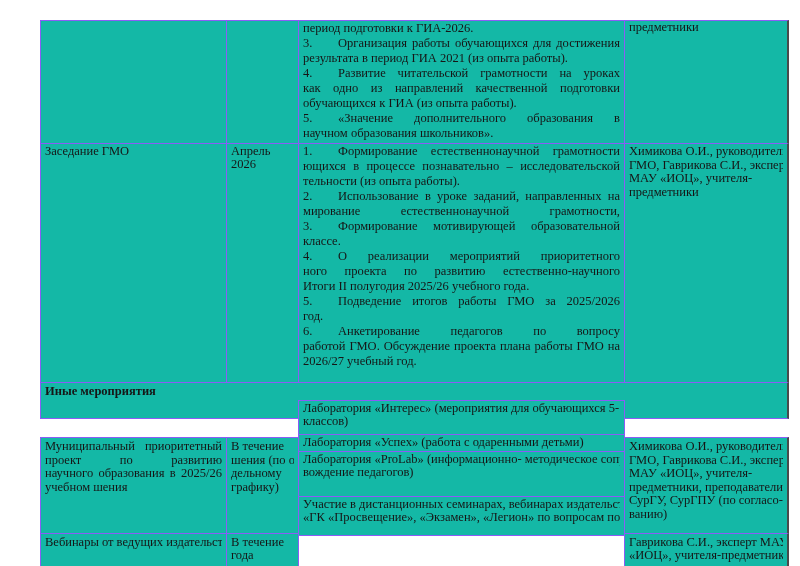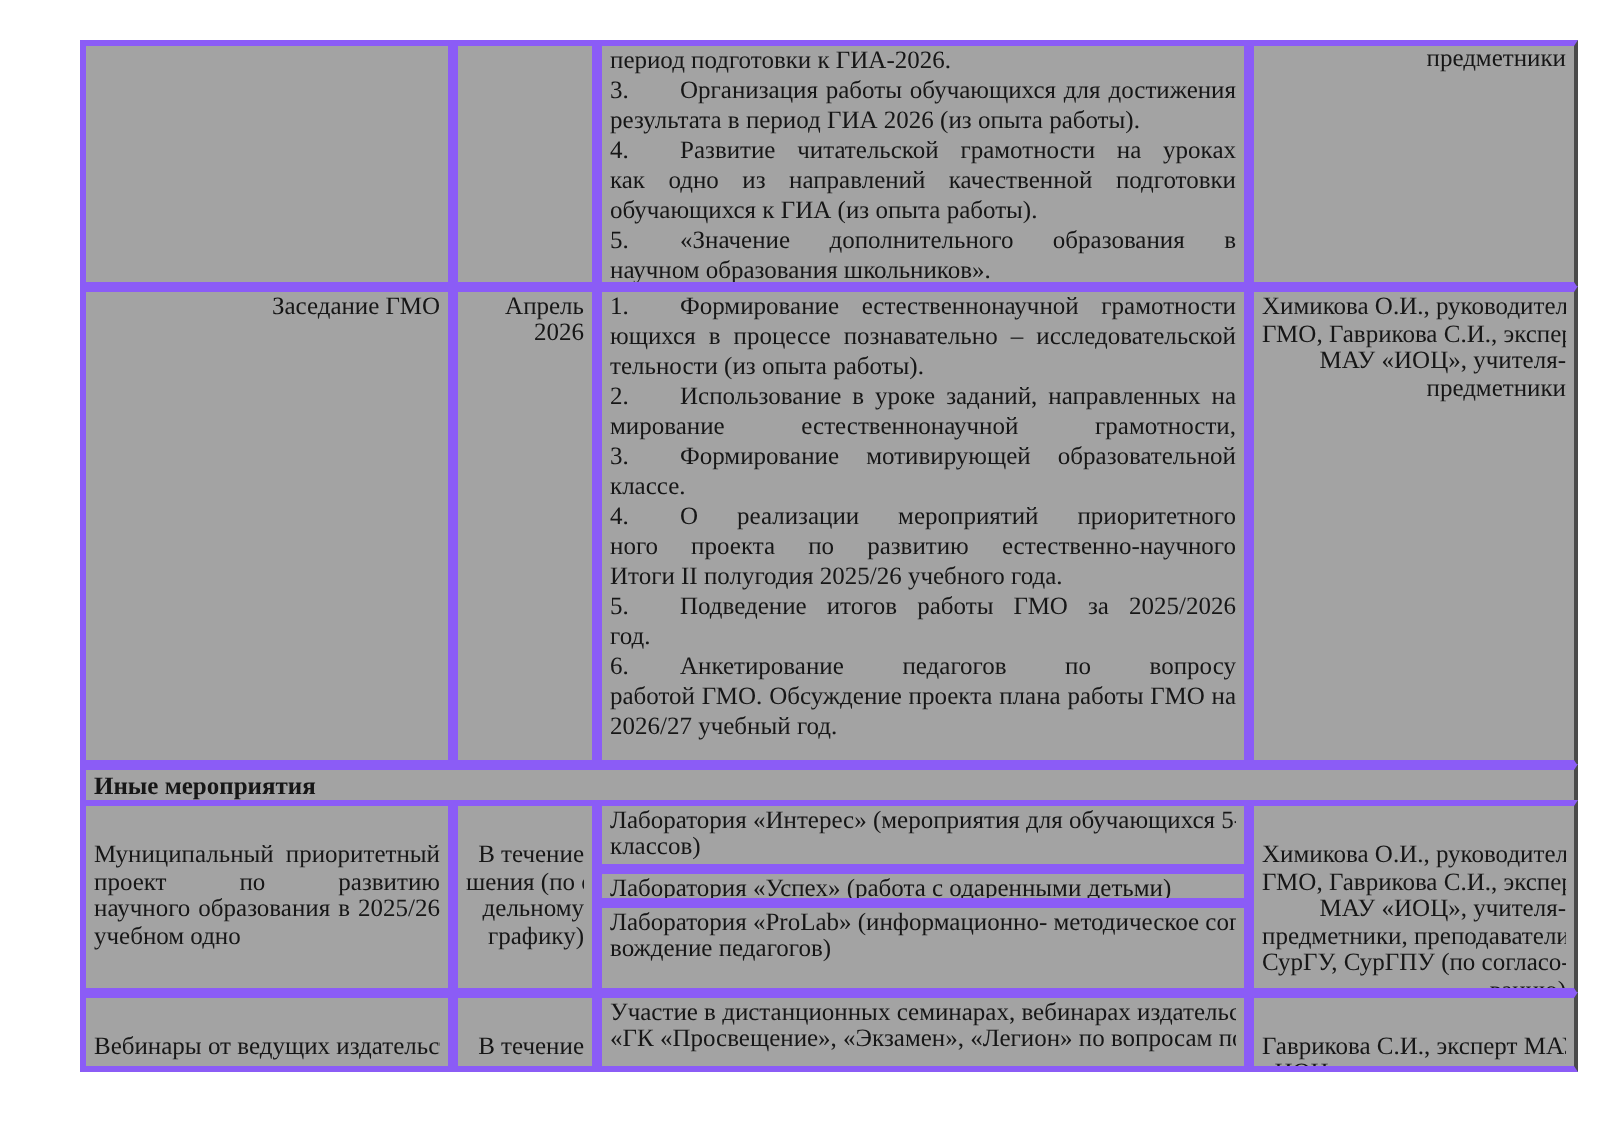--- a/index.html
+++ b/index.html
@@ -4,54 +4,54 @@
   <style>
     html, body { margin: 0; padding: 0; }
     body {
       width: 800px; height: 566px; position: relative; overflow: hidden;
       background: #ffffff; color: #161616;
       font-family: "Liberation Serif", "DejaVu Serif", serif;
       font-size: 12.5px;
     }
     .cell {
       position: absolute; box-sizing: border-box;
-      border: 3px solid #8b5cf6;
-      padding: 0 4px; overflow: hidden; background: #a3a3a3;
+      border: 1px solid #8b5cf6;
+      padding: 0 4px; overflow: hidden; background: #14b8a6;
     }
     .cell.right-edge { border-right: 2px solid #4a4a4a; }
     .ln {
       display: block; height: 15px; line-height: 15px;
       white-space: nowrap; overflow: hidden;
     }
     .sp .ln { height: 13.5px; line-height: 13.5px; }
     .sp13 .ln { height: 13px; line-height: 13px; }
     .ln.j {
       white-space: normal; text-align: justify; text-align-last: justify;
     }
-    .c { text-align: right; }
+    .c { text-align: left; }
     .first { display: flex; height: 15px; line-height: 15px; overflow: hidden; }
     .first .num { width: 35px; flex: none; white-space: nowrap; }
     .first .txt { flex: 1; text-align: justify; text-align-last: justify; white-space: normal; height: 15px; overflow: hidden; }
     .section-title { font-weight: bold; line-height: 17px; }
     .pt1 { padding-top: 1px; }
-    .pt2 { padding-top: 18px; }
+    .pt2 { padding-top: 2px; margin-top: 37px; }
   </style>
 </head>
 <body>
 
 <div class="cell" style="left:40px;top:20px;width:187px;height:124px;"></div>
 <div class="cell" style="left:226px;top:20px;width:73px;height:124px;"></div>
 <div class="cell" style="left:298px;top:20px;width:327px;height:124px;">
   <span class="ln">период подготовки к ГИА-2026.</span>
   <div>
     <div class="first">
         <span class="num">3.</span>
         <span class="txt">Организация работы обучающихся для достижения</span>
       </div>
-    <span class="ln">результата в период ГИА 2026 (из опыта работы).</span>
+    <span class="ln">результата в период ГИА 2021 (из опыта работы).</span>
   </div>
   <div>
     <div class="first">
         <span class="num">4.</span>
         <span class="txt">Развитие читательской грамотности на уроках биологии,</span>
       </div>
     <span class="ln j">как одно из направлений качественной подготовки</span>
     <span class="ln">обучающихся к ГИА (из опыта работы).</span>
   </div>
   <div>
@@ -128,21 +128,21 @@
 </div>
 
 <div class="cell right-edge" style="left:40px;top:382px;width:749px;height:37px;">
   <span class="section-title">Иные мероприятия</span>
 </div>
 
 <div class="cell sp pt2" style="left:40px;top:400px;width:187px;height:97px;">
   <span class="ln j">Муниципальный приоритетный</span>
   <span class="ln j">проект по развитию естественно-</span>
   <span class="ln j">научного образования в 2025/26</span>
-  <span class="ln">учебном одно</span>
+  <span class="ln">учебном шения</span>
 </div>
 <div class="cell c sp pt2" style="left:226px;top:400px;width:73px;height:97px;">
   <span class="ln">В течение</span>
   <span class="ln">шения (по от-</span>
   <span class="ln">дельному</span>
   <span class="ln">графику)</span>
 </div>
 <div class="cell sp13 pt1" style="left:298px;top:400px;width:327px;height:35px;">
   <span class="ln">Лаборатория «Интерес» (мероприятия для обучающихся 5-11</span>
   <span class="ln">классов)</span>

